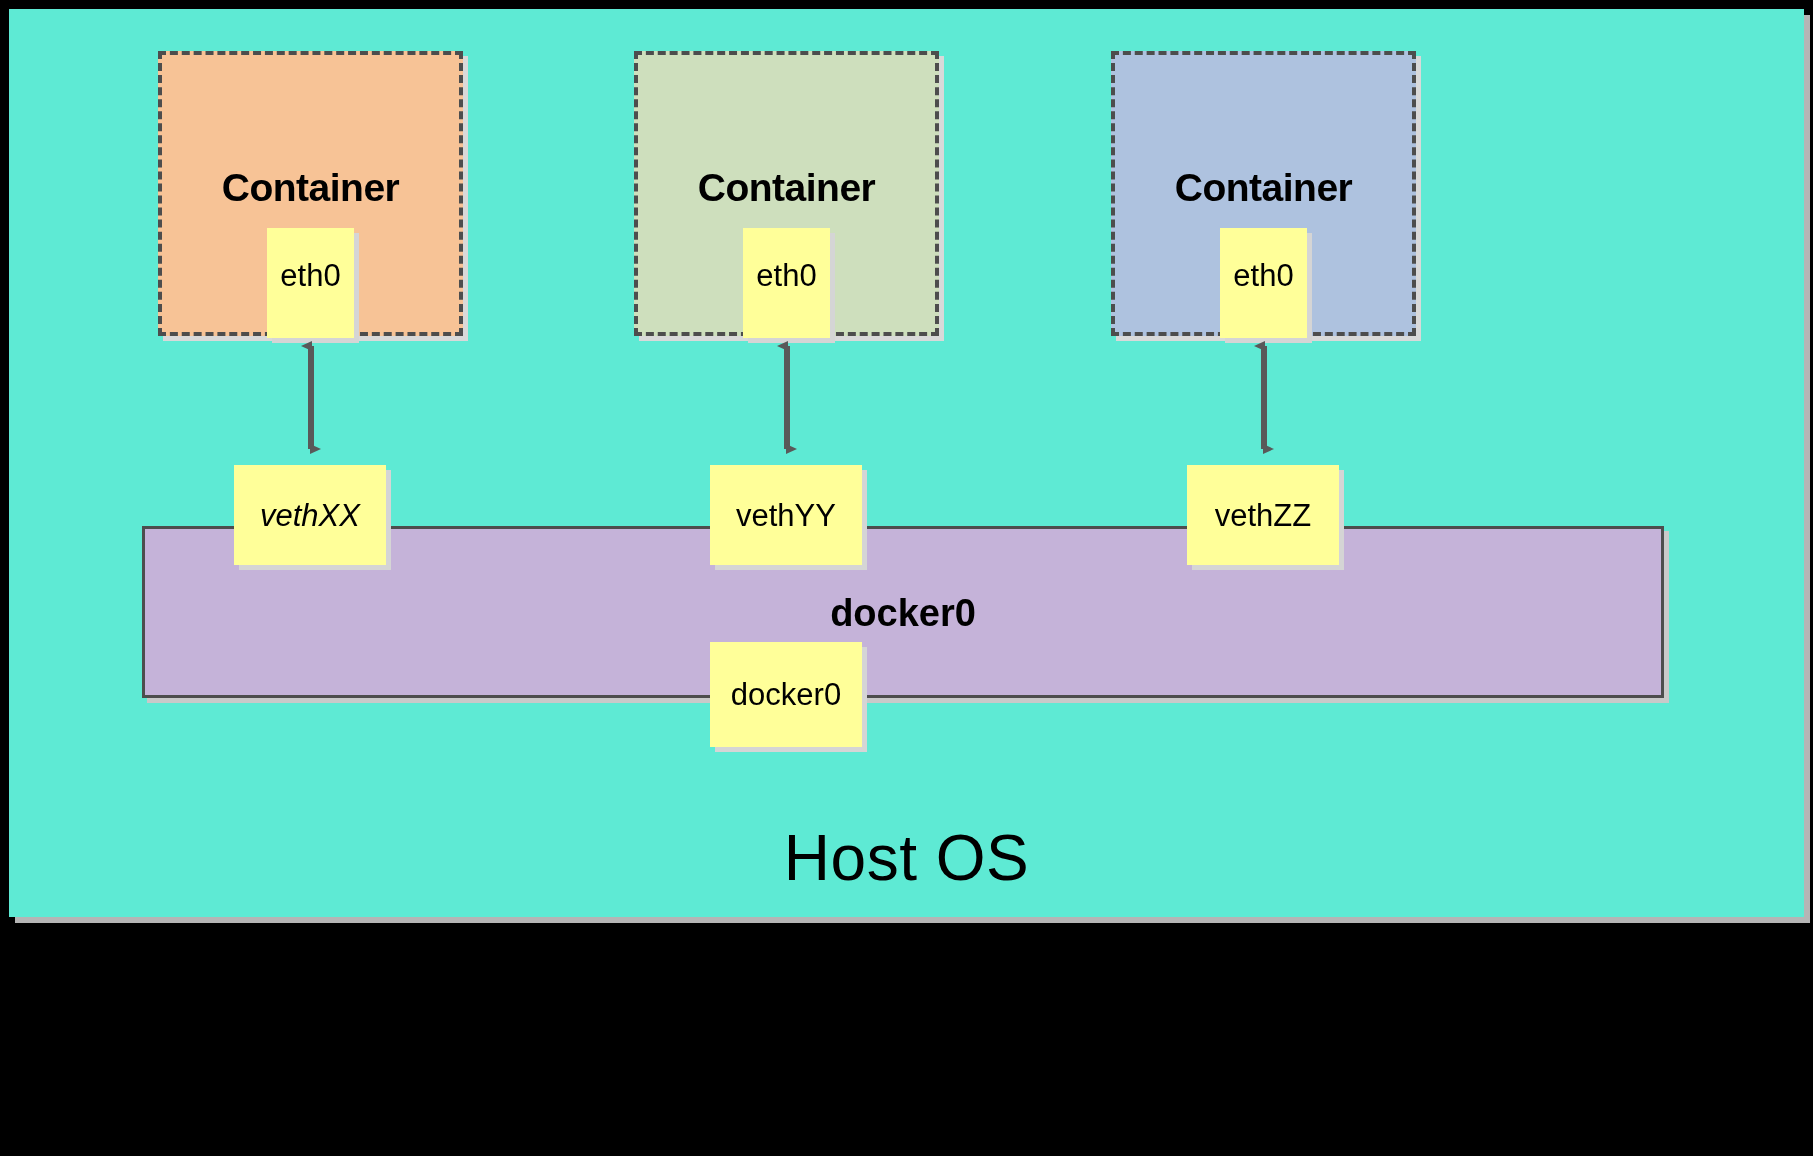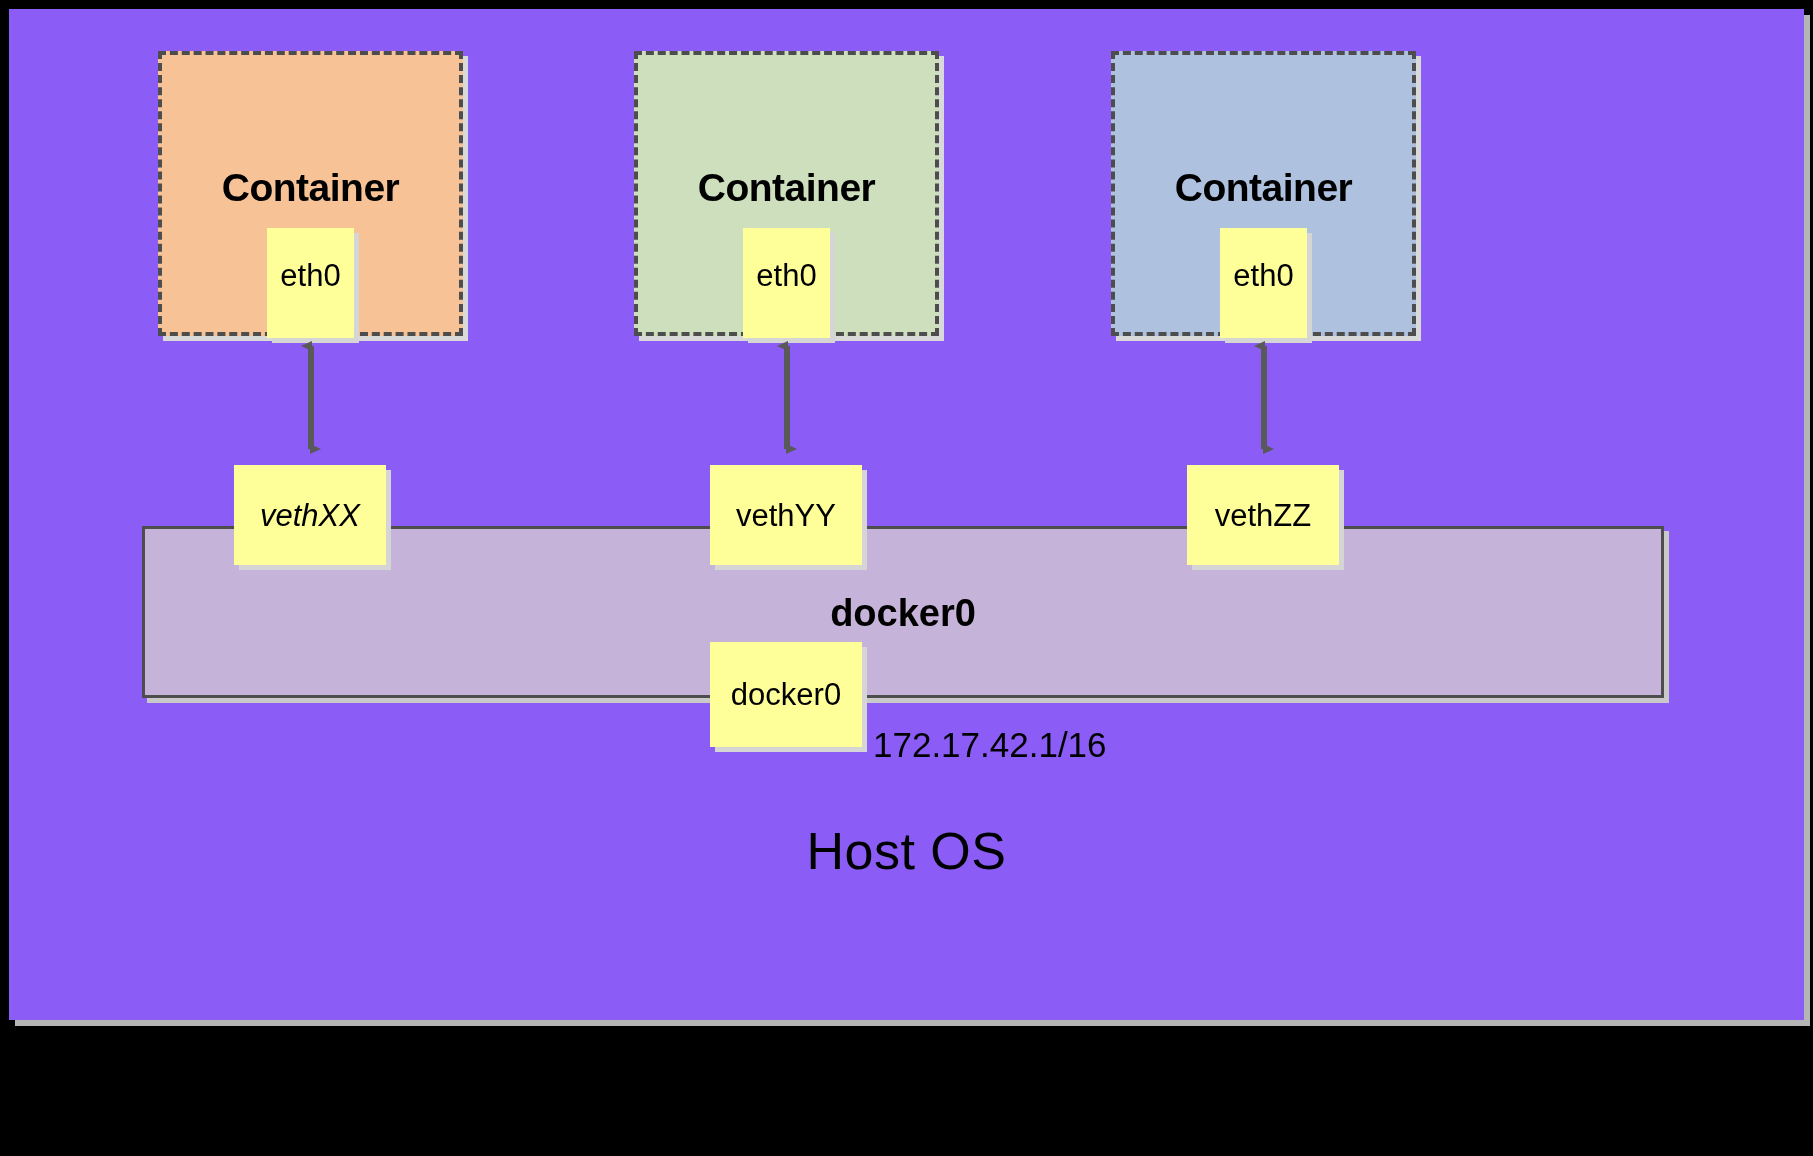--- a/index.html
+++ b/index.html
@@ -18,22 +18,22 @@
     background: #000000;
     overflow: hidden;
   }
 
   
   #page {
     position: absolute;
     left: 9px;
     top: 9px;
     width: 1795px;
-    height: 1011px;
-    background: #8b5cf6;
+    height: 908px;
+    background: #5eead4;
     box-shadow: 6px 6px 0 0 #b5b5b5;
   }
 
   
   .container-box {
     position: absolute;
     border: 4px dashed #4d4d4d;
     box-sizing: border-box;
     box-shadow: 5px 5px 0 0 #d9d9d9;
   }
@@ -95,21 +95,21 @@
     position: absolute;
     font-size: 35px;
     color: #000000;
     white-space: nowrap;
   }
   #host-os-label {
     position: absolute;
     left: 0;
     right: 0;
     text-align: center;
-    font-size: 52px;
+    font-size: 64px;
     font-weight: 300;
     color: #000000;
     letter-spacing: 0.5px;
   }
 </style>
 </head>
 <body>
 
 <div id="canvas">
   <div id="page">
@@ -173,18 +173,17 @@
     <div id="docker0-bar-label" style="left:133px; top:583px; width:1522px;">docker0</div>
 
     <div class="nodebox" style="left:225px; top:456px; width:152px; height:100px;font-style:italic;">vethXX</div>
 
     <div class="nodebox" style="left:1178px; top:456px; width:152px; height:100px;">vethZZ</div>
 
     <div class="nodebox" style="left:701px; top:456px; width:152px; height:100px;">vethYY</div>
 
     <div class="nodebox" style="left:701px; top:633px; width:152px; height:105px;">docker0</div>
 
-    <div id="ip-label" style="left:864px; top:716px;">172.17.42.1/16</div>
 
     <div id="host-os-label" style="left:0; top:812px; width:1795px;">Host OS</div>
 
   </div>
 </div>
 
 </body></html>

